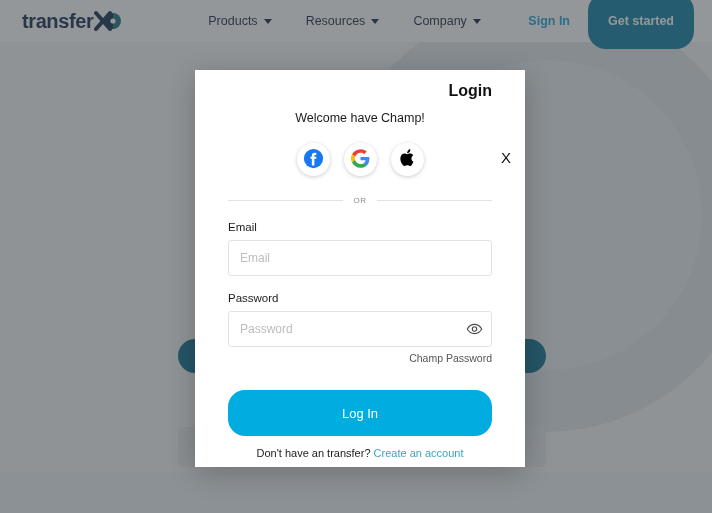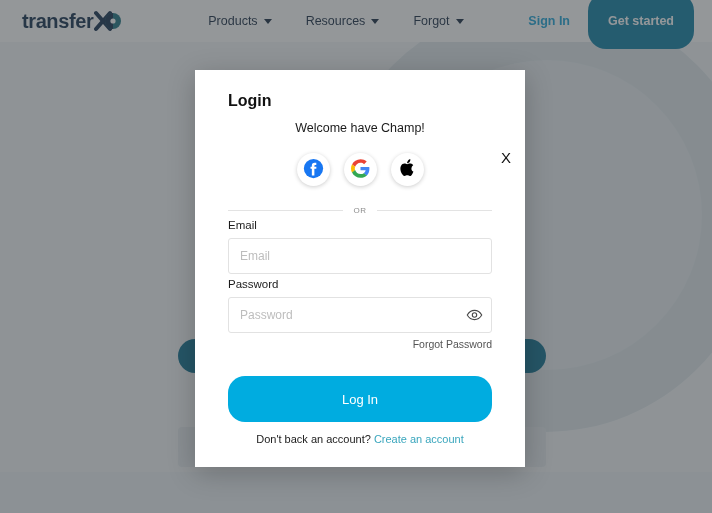--- a/index.html
+++ b/index.html
@@ -141,25 +141,25 @@
     position: absolute;
     right: 14px; top: 80px;
     font-size: 15px;
     color: #111;
     background: none; border: none;
     cursor: pointer;
     line-height: 1;
     font-family: "Liberation Sans", sans-serif;
   }
   .modal-title {
-    text-align: left;
+    text-align: right;
     font-size: 16px;
     font-weight: bold;
     color: #111;
-    padding-top: 22px;
+    padding-top: 12px;
   }
   .modal-subtitle {
     text-align: center;
     font-size: 12.5px;
     color: #1b1b1b;
     margin-top: 11px;
   }
 
   .social-row {
     display: flex;
@@ -186,21 +186,21 @@
     margin-top: 20px;
     gap: 10px;
   }
   .divider .line { flex: 1; height: 1px; background: #e3e3e3; }
   .divider .or {
     font-size: 8px;
     letter-spacing: .6px;
     color: #8d8d8d;
   }
 
-  .field { margin-top: 4px; }
+  .field { margin-top: 16px; }
   .field-label {
     font-size: 11.5px;
     color: #1b1b1b;
     margin-bottom: 7px;
   }
   .input-wrap { position: relative; }
   .text-input {
     width: 100%;
     height: 36px;
     border: 1px solid #e2e2e2;
@@ -288,21 +288,21 @@
     <div class="nav-links">
       <div class="nav-link">
         <span>Products</span>
         <span class="caret"></span>
       </div>
       <div class="nav-link">
         <span>Resources</span>
         <span class="caret"></span>
       </div>
       <div class="nav-link">
-        <span>Forgot</span>
+        <span>Company</span>
         <span class="caret"></span>
       </div>
     </div>
 
     <div class="nav-right">
       <span class="signin">Sign In</span>
       <button class="get-started">Get started</button>
     </div>
   </div>
 
@@ -362,24 +362,24 @@
       <div class="field-label">Password</div>
       <div class="input-wrap">
         <input class="text-input" type="text" placeholder="Password" style="">
         <button class="eye-btn">
           <svg width="17" height="17" viewBox="0 0 24 24" fill="none" stroke="#4a4a4a" stroke-width="1.6">
             <path d="M1.8 12S5.5 5.5 12 5.5 22.2 12 22.2 12 18.5 18.5 12 18.5 1.8 12 1.8 12z"></path>
             <circle cx="12" cy="12" r="3.1"></circle>
           </svg>
         </button>
       </div>
-      <a class="forgot">Forgot Password</a>
+      <a class="forgot">Champ Password</a>
     </div>
 
     <button class="login-btn">Log In</button>
 
     <div class="signup-row">
-      <span>Don't back an account?</span>
+      <span>Don't have an transfer?</span>
       <a class="signup-link">Create an account</a>
     </div>
   </div>
 
 </div>
 
 </body></html>

